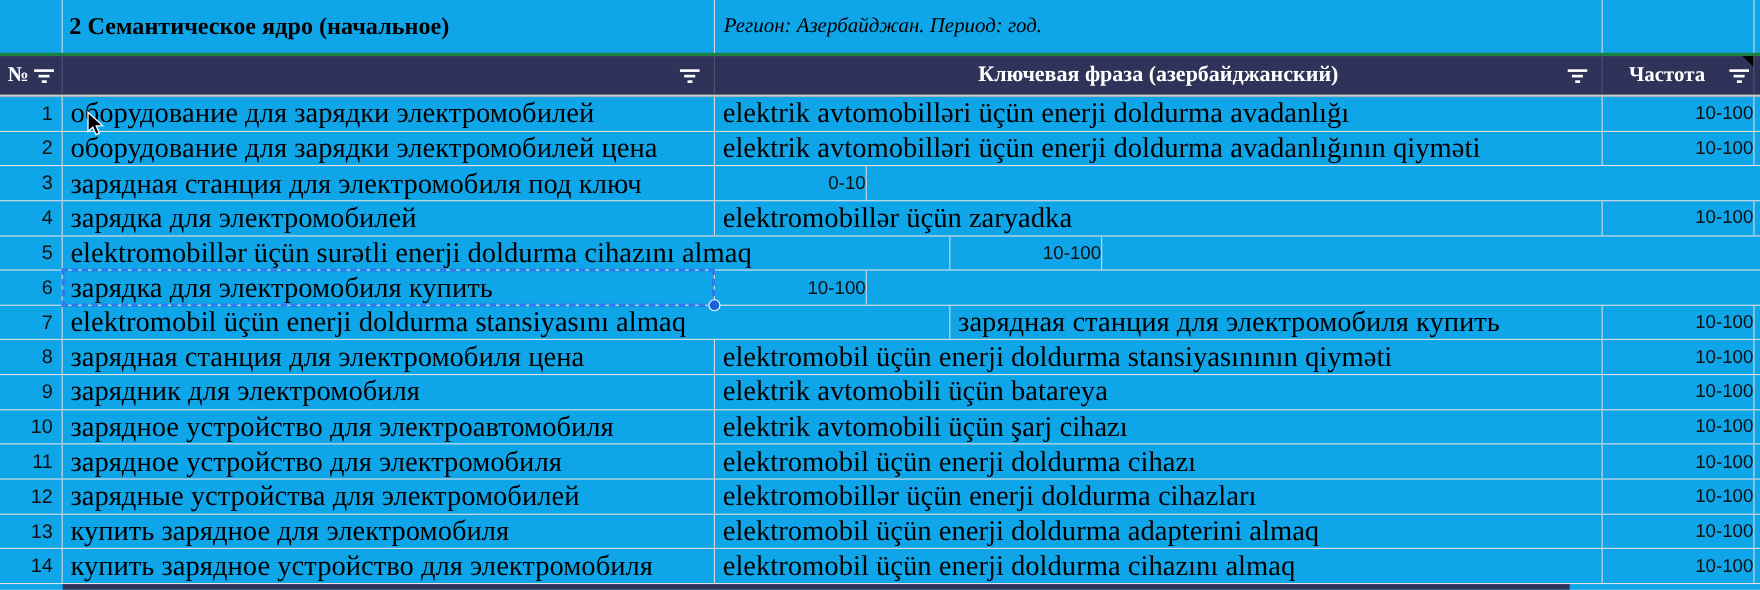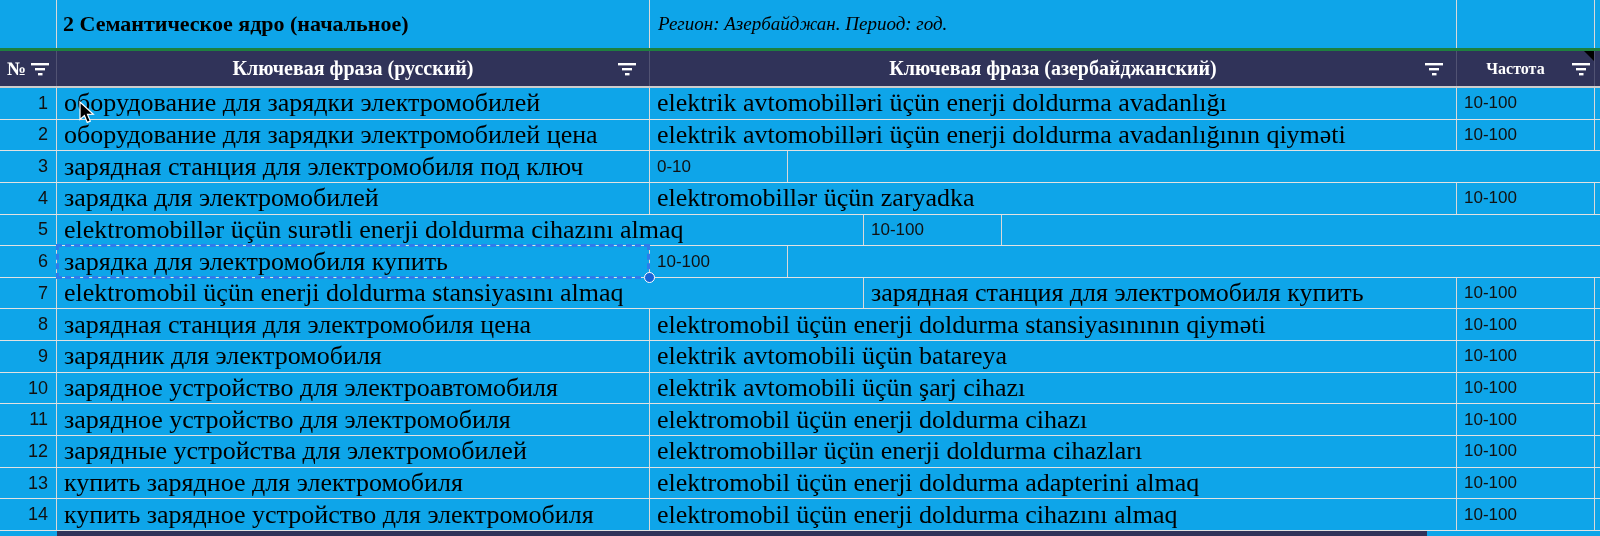--- a/index.html
+++ b/index.html
@@ -27,39 +27,39 @@
 
   
   .header-row{display:flex;height:37px;background:var(--header_bg);
               box-sizing:border-box;border-bottom:2px solid #cdcdcd;}
   .hcell{position:relative;box-sizing:border-box;display:flex;align-items:center;
          justify-content:center;color:#fff;font-weight:bold;overflow:hidden;
          border-right:1px solid rgba(255,255,255,0.16);}
   .hcell.c-rest{border-right:none;}
   .hcell-num{justify-content:flex-start;padding-left:7px;gap:5px;font-size:19px;}
   .hcell-ru,.hcell-az{font-size:20px;}
-  .hcell-freq{font-size:16px;padding-right:20px;}
+  .hcell-freq{font-size:19px;padding-right:20px;}
   .filter-ic{flex:0 0 auto;}
   .filter-abs{position:absolute;top:50%;transform:translateY(-50%);}
   .hcell-ru .filter-abs{right:12px;}
   .hcell-az .filter-abs{right:12px;}
   .hcell-freq .filter-abs{right:3px;}
   .note-tri{position:absolute;top:0;right:0;width:0;height:0;
             border-left:10px solid transparent;border-top:10px solid #000;}
 
   
   .rows{height:443px;display:flex;flex-direction:column;}
   .row{flex:1 1 0;display:flex;box-sizing:border-box;border-bottom:1px solid #e2e2e2;}
   .row .cell{position:relative;box-sizing:border-box;display:flex;align-items:center;
              border-right:1px solid var(--gridline);overflow:visible;white-space:nowrap;}
   .row .c-rest{border-right:none;}
   .num{justify-content:flex-end;padding-right:8px;
        font-family:"Liberation Sans", sans-serif;font-size:18px;color:#111;}
   .ru,.az{font-size:26px;color:#000;padding-left:7px;}
-  .freq{font-family:"Liberation Sans", sans-serif;font-size:17px;color:#111;padding-left:7px;}
+  .freq{font-family:"Liberation Sans", sans-serif;font-size:17px;color:#111;padding-left:7px;justify-content:flex-end;}
 
   
   .sel-outline{display:none;position:absolute;inset:-2px -1px -2px -1px;
                border:3px dashed var(--selection_blue);pointer-events:none;z-index:5;}
   .fill-handle{display:none;position:absolute;right:-6px;bottom:-6px;width:11px;height:11px;
                border-radius:50%;background:var(--fill_handle_blue);border:1px solid #fff;
                box-sizing:border-box;z-index:6;}
   .row.selected .sel-outline{display:block;}
   .row.selected .fill-handle{display:block;}
 
@@ -89,21 +89,20 @@
   <div class="header-row">
     <div class="hcell hcell-num c-num">
       <span>№</span>
       <svg class="filter-ic" width="19" height="14" viewBox="0 0 19 14">
         <rect x="0" y="1" width="18" height="2.4" fill="#fff"></rect>
           <rect x="4" y="6" width="10" height="2.4" fill="#fff"></rect>
           <rect x="7" y="11" width="4.5" height="2.4" fill="#fff"></rect>
       </svg>
     </div>
     <div class="hcell hcell-ru c-ru">
-      <span>Ключевая фраза (русский)</span>
       <svg class="filter-abs" width="19" height="14" viewBox="0 0 19 14">
         <rect x="0" y="1" width="18" height="2.4" fill="#fff"></rect>
           <rect x="4" y="6" width="10" height="2.4" fill="#fff"></rect>
           <rect x="7" y="11" width="4.5" height="2.4" fill="#fff"></rect>
       </svg>
     </div>
     <div class="hcell hcell-az c-az">
       <span>Ключевая фраза (азербайджанский)</span>
       <svg class="filter-abs" width="19" height="14" viewBox="0 0 19 14">
         <rect x="0" y="1" width="18" height="2.4" fill="#fff"></rect>

